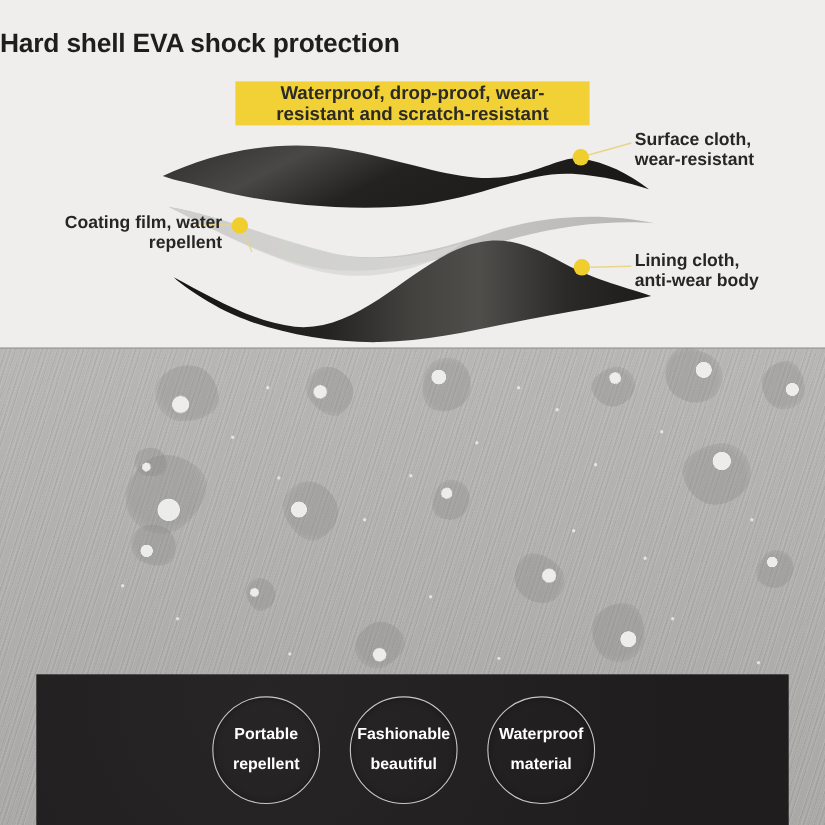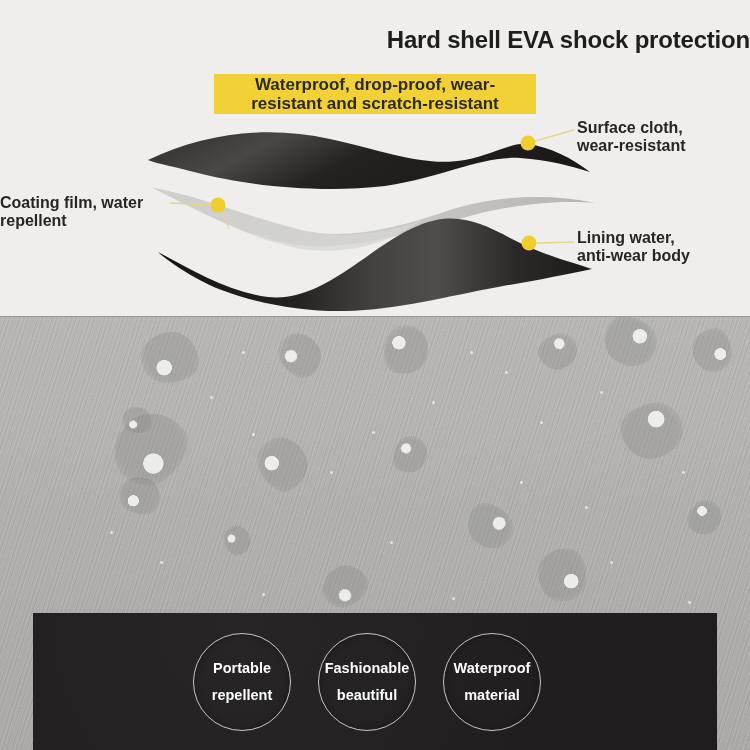--- a/index.html
+++ b/index.html
@@ -5,37 +5,37 @@
   html,body{margin:0;padding:0;background:#ddd;}
   .screen{
     position:relative;width:750px;height:750px;overflow:hidden;
     font-family:"Liberation Sans",sans-serif;
     background:var(--page-bg,#efeeec);
   }
   
   .top{position:absolute;left:0;top:0;width:750px;height:316px;}
   .page-title{
     position:absolute;left:0;top:26px;width:750px;margin:0;
-    text-align:right;font-size:24px;font-weight:bold;letter-spacing:-0.2px;
+    text-align:left;font-size:24px;font-weight:bold;letter-spacing:-0.2px;
     color:var(--title-text,#1e1e1c);
   }
   .highlight{
     position:absolute;left:50%;top:74px;transform:translateX(-50%);
     width:322px;height:40px;background:var(--accent-yellow,#f2d136);
     display:flex;flex-direction:column;align-items:center;justify-content:center;
     font-size:17px;font-weight:bold;line-height:1.13;color:#2b2a27;text-align:center;
   }
   .layers-svg{position:absolute;left:0;top:0;}
   .callout{
     position:absolute;font-size:16px;font-weight:700;line-height:1.14;
     color:#262624;
   }
   .callout span{display:block;}
   .callout.surface{left:577px;top:119px;}
-  .callout.coating{left:0;top:194px;width:190px;}
+  .callout.coating{left:12px;top:194px;width:190px;text-align:right;}
   .callout.lining{left:577px;top:229px;}
   
   .fabric{
     position:absolute;left:0;top:316px;width:750px;height:434px;
     background-color:var(--fabric-gray,#b3b2b0);
     background-image:
       linear-gradient(180deg,rgba(255,255,255,.06),rgba(0,0,0,.05)),
       repeating-linear-gradient(108deg,rgba(255,255,255,.09) 0 1px,rgba(255,255,255,0) 1px 3.5px),
       repeating-linear-gradient(108deg,rgba(0,0,0,.055) 0 1px,rgba(0,0,0,0) 1px 4.5px);
     border-top:1px solid #9a9997;
@@ -150,21 +150,21 @@
 
     <div class="callout surface">
       <span>Surface cloth,</span>
       <span>wear-resistant</span>
     </div>
     <div class="callout coating">
       <span>Coating film, water</span>
       <span>repellent</span>
     </div>
     <div class="callout lining">
-      <span>Lining water,</span>
+      <span>Lining cloth,</span>
       <span>anti-wear body</span>
     </div>
   </section>
 
   <section class="fabric" id="fabric">
       <div class="drop" style="left: 141px; top: 15px; width: 58px; height: 51.04px; transform: rotate(0deg);"></div>
       <div class="drop" style="left: 277px; top: 18px; width: 46px; height: 40.48px; transform: rotate(53deg);"></div>
       <div class="drop" style="left: 381px; top: 11px; width: 50px; height: 44px; transform: rotate(106deg);"></div>
       <div class="drop" style="left: 538px; top: 17px; width: 40px; height: 35.2px; transform: rotate(159deg);"></div>
       <div class="drop" style="left: 603px; top: 1px; width: 54px; height: 47.52px; transform: rotate(212deg);"></div>

